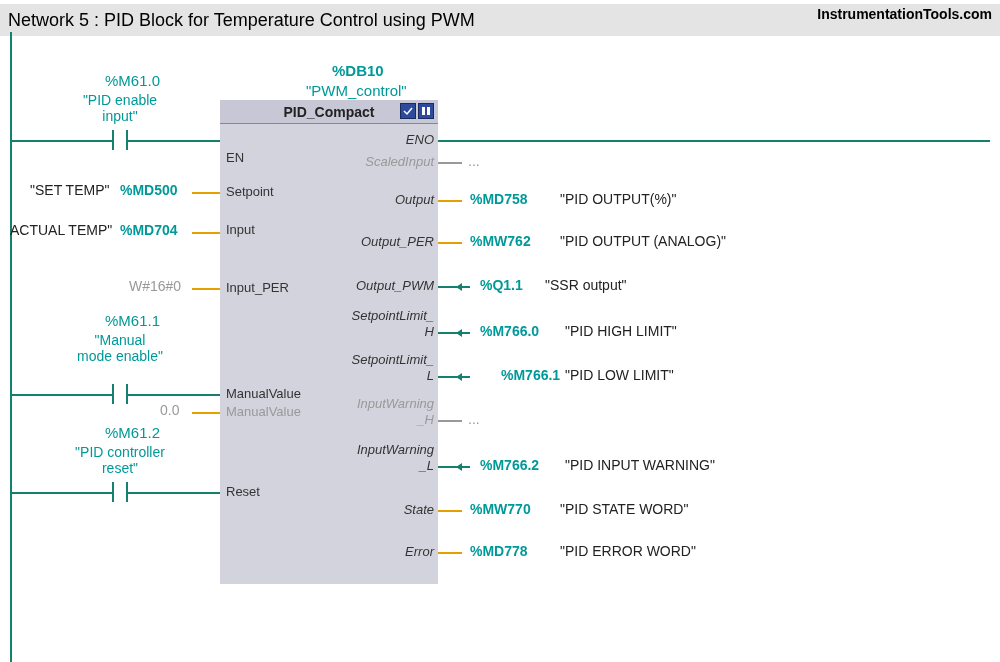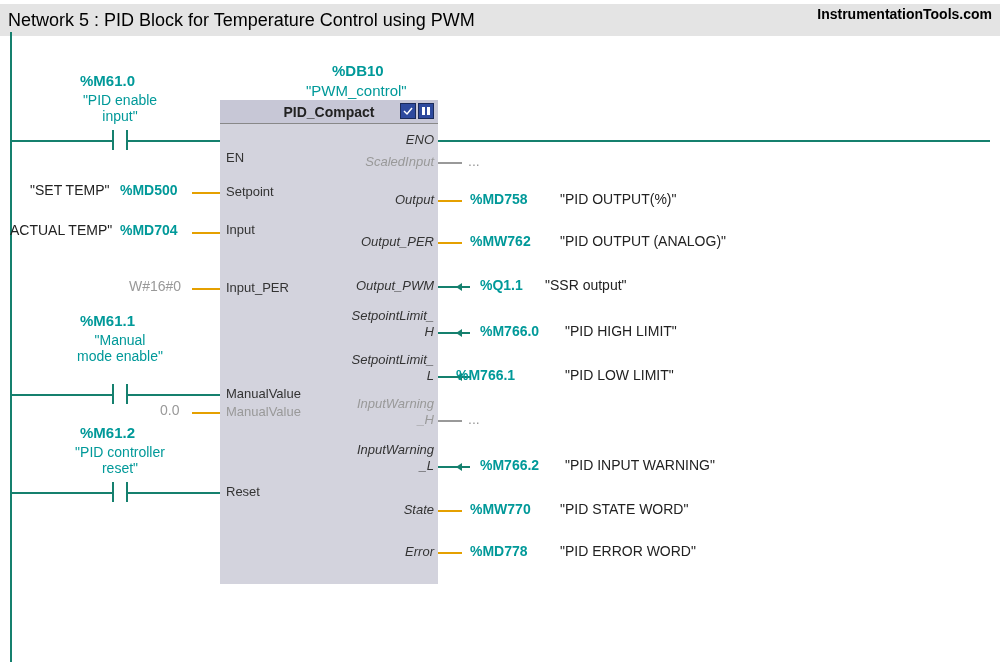--- a/index.html
+++ b/index.html
@@ -29,21 +29,21 @@
 
 .port-line { position: absolute; height: 2px; background: #e5a000; }
 .port-line.gray { background: #999; }
 
 .pin { position: absolute; width: 8px; height: 2px; background: #15806e; }
 .pin::before { content: ''; position: absolute; left: -6px; top: -3px; width: 0; height: 0; border-top: 4px solid transparent; border-bottom: 4px solid transparent; border-right: 6px solid #15806e; }
 
 .addr { position: absolute; font-size: 14px; color: #009999; font-weight: bold; }
 .addr.gray { color: #999; font-weight: normal; }
 .comment { position: absolute; font-size: 14px; color: #222; }
-.contact-label-addr { position: absolute; font-size: 15px; color: #009999; font-weight: bold; text-align: left; }
+.contact-label-addr { position: absolute; font-size: 15px; color: #009999; font-weight: normal; text-align: right; }
 .contact-label-name { position: absolute; font-size: 14px; color: #009999; text-align: center; }
 
 .rung { position: absolute; height: 2px; background: #15806e; }
 .contact { position: absolute; }
 .contact .bar-l { position: absolute; left: 0; top: 0; width: 2px; height: 20px; background: #15806e; }
 .contact .bar-r { position: absolute; left: 14px; top: 0; width: 2px; height: 20px; background: #15806e; }
 
 .ellipsis { position: absolute; font-size: 14px; color: #999; }
 .output-rail { position: absolute; height: 2px; background: #15806e; }
 </style>
@@ -154,21 +154,21 @@
 <div class="contact-label-name" style="left:60px; top:348px; width:120px">mode enable"</div>
 <div class="rung" style="left:12px; top:394px; width:100px"></div>
 <div class="contact" style="left:112px; top:384px">
     <div class="bar-l"></div>
     <div class="bar-r"></div>
   </div>
 <div class="rung" style="left:128px; top:394px; width:92px"></div>
 
 <div class="rung" style="left:438px; top:376px; width:24px"></div>
 <div class="pin" style="left:462px; top:376px"></div>
-<div class="addr" style="left:456px; top:367px">%M766.1</div>
+<div class="addr" style="left:501px; top:367px">%M766.1</div>
 <div class="comment" style="left:565px; top:367px">"PID LOW LIMIT"</div>
 
 <div class="addr gray" style="left:160px; top:402px">0.0</div>
 <div class="port-line" style="left:192px; top:412px; width:28px"></div>
 
 <div class="rung gray" style="left:438px; top:420px; width:24px; background:#999"></div>
 <div class="ellipsis" style="left:468px; top:411px">...</div>
 
 <div class="contact-label-addr" style="left:80px; top:424px; width:80px">%M61.2</div>
 <div class="contact-label-name" style="left:55px; top:444px; width:130px">"PID controller</div>

